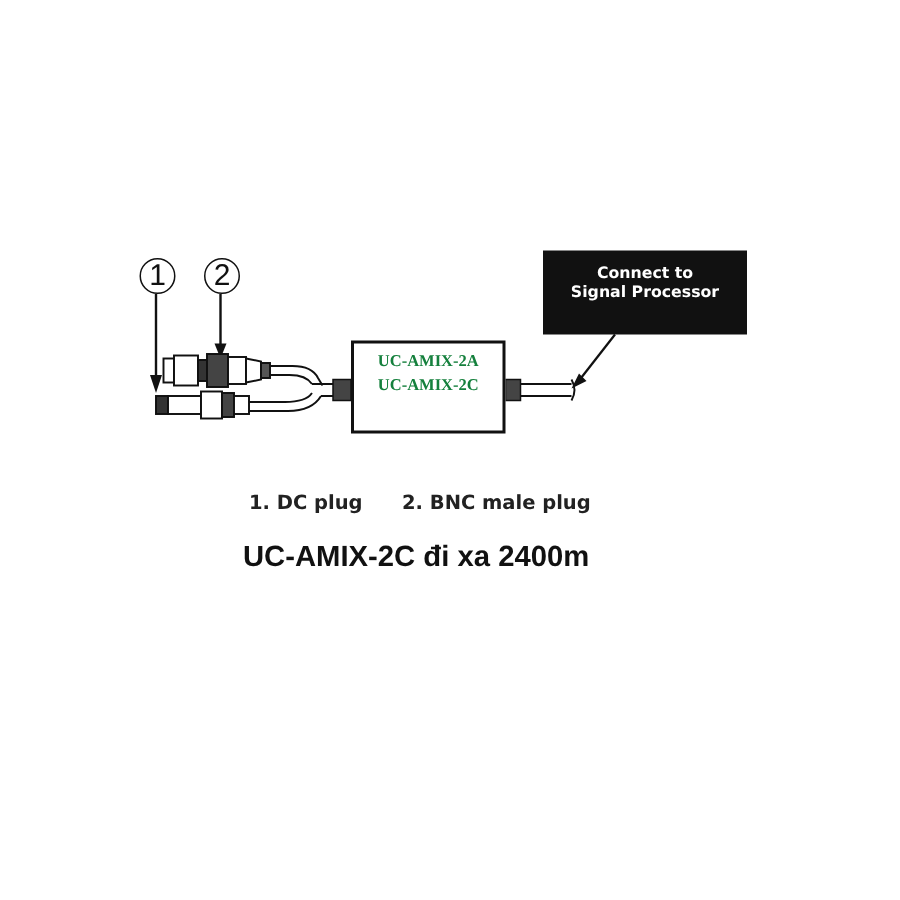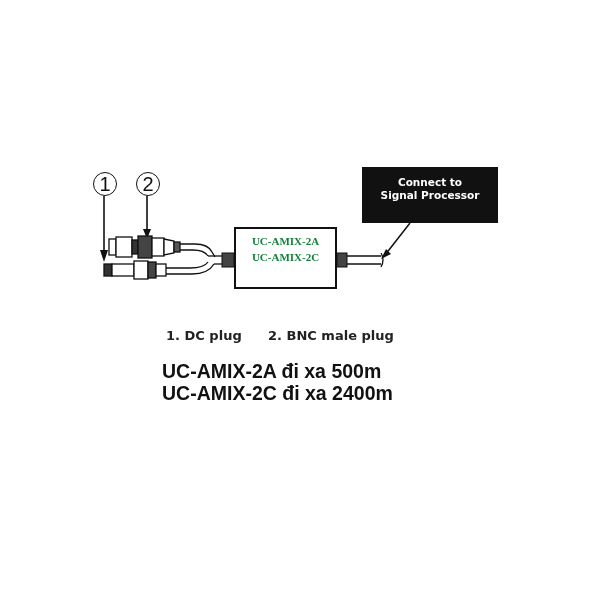--- a/index.html
+++ b/index.html
@@ -84,15 +84,14 @@
 
 <div class="callout">
   <div>Connect to</div>
   <div>Signal Processor</div>
 </div>
 
 <div class="legend" style="left:166px;">1. DC plug</div>
 <div class="legend" style="left:268px;">2. BNC male plug</div>
 
 <div class="specs">
-  <div>UC-AMIX-2A đi xa 500m</div>
   <div>UC-AMIX-2C đi xa 2400m</div>
 </div>
 
 </body></html>

